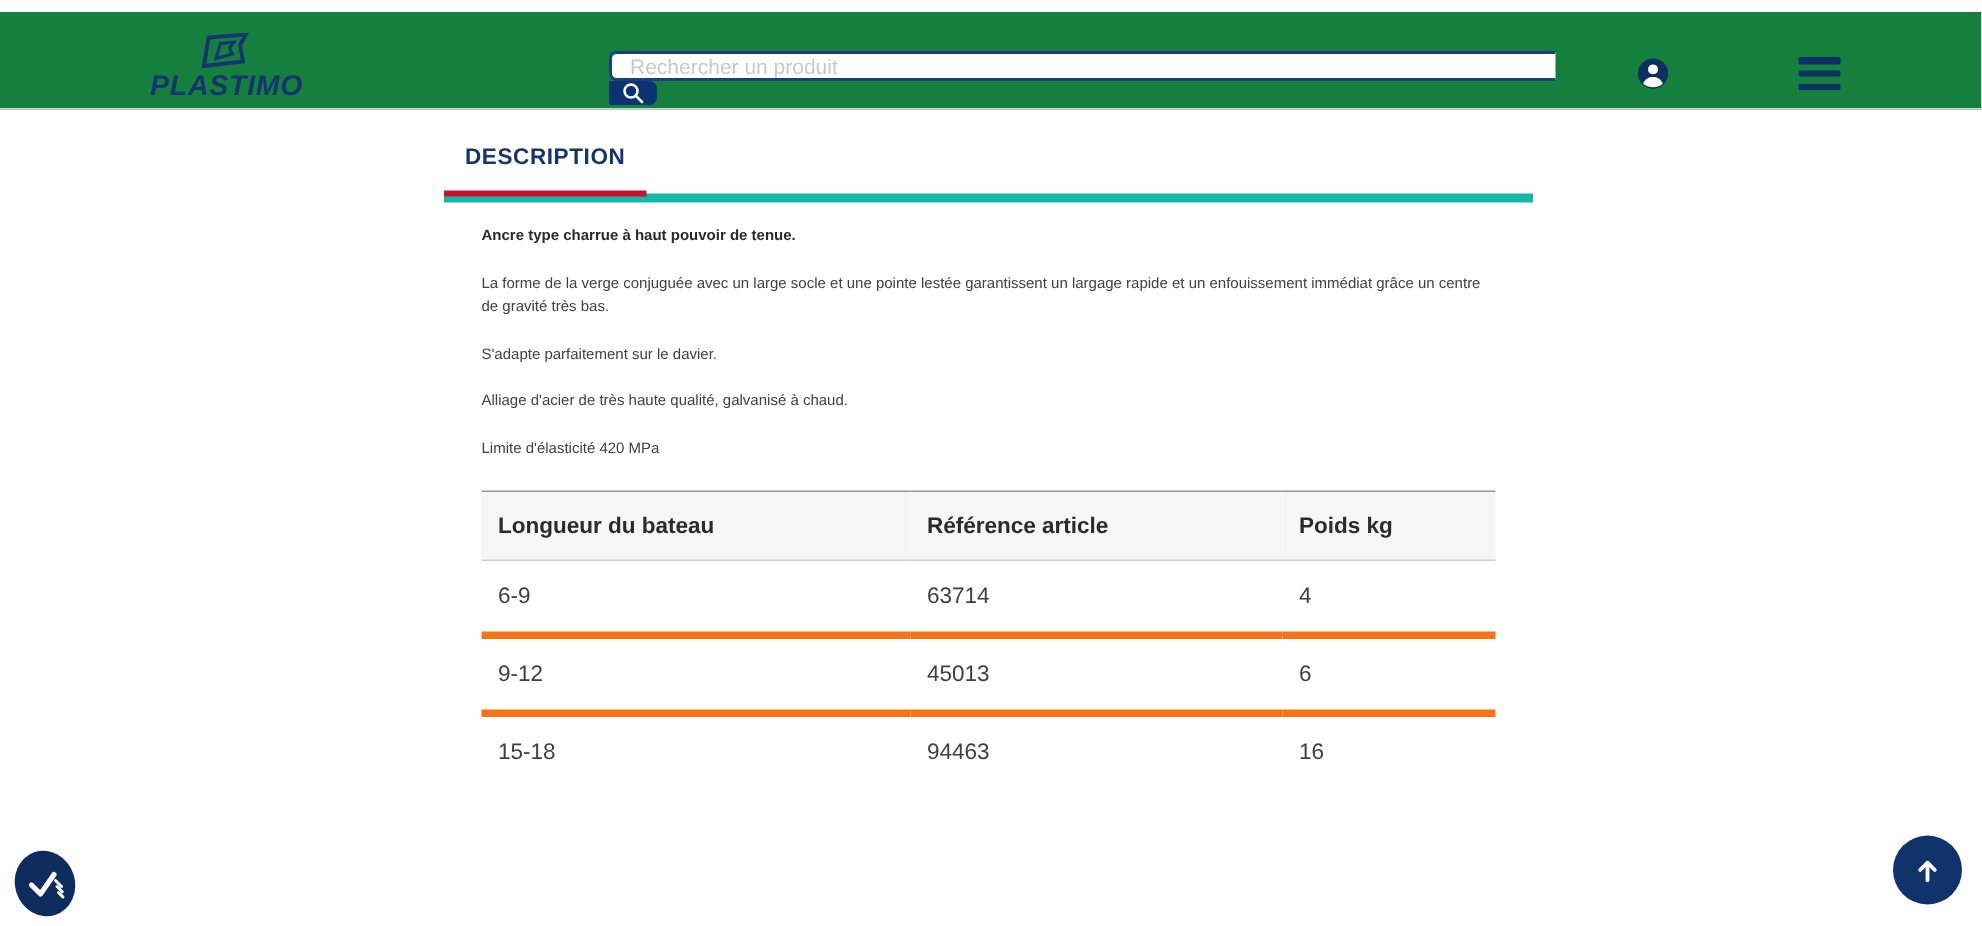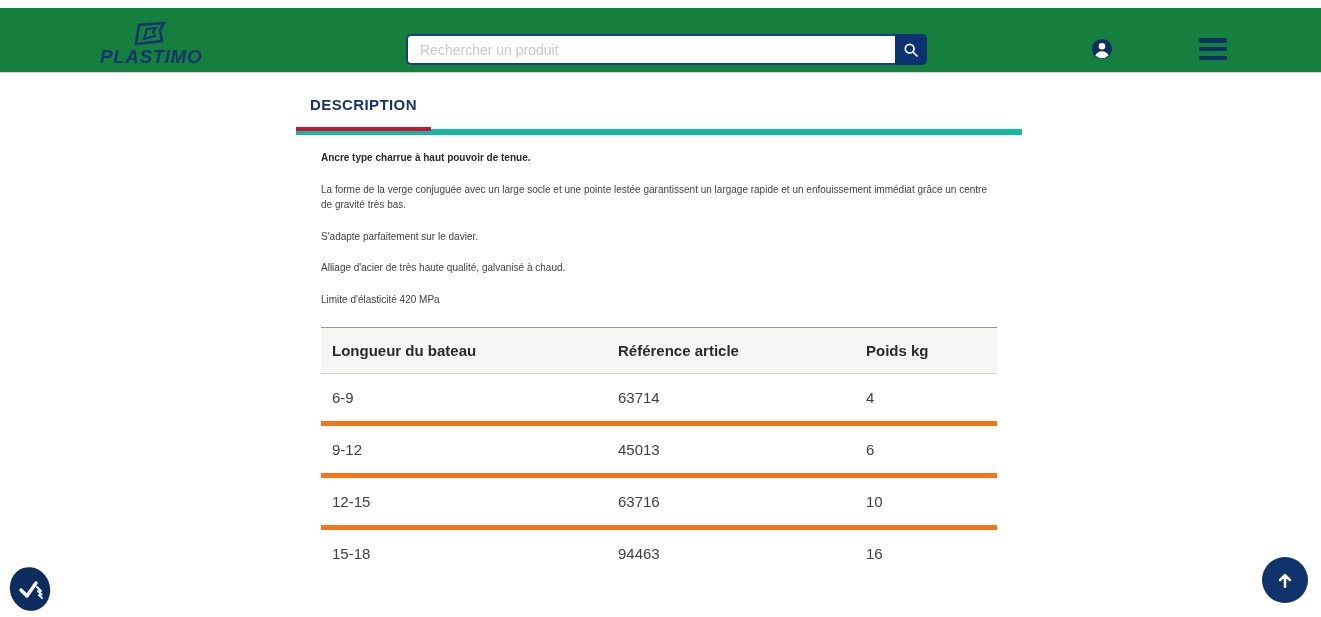--- a/index.html
+++ b/index.html
@@ -5,21 +5,21 @@
   * { margin:0; padding:0; box-sizing:border-box; }
   html,body { width:1321px; height:617px; background:#ffffff; overflow:hidden;
               font-family:"Liberation Sans", sans-serif; }
   .page { position:relative; width:1321px; height:617px; background:#fff; }
 
   
   .header { position:absolute; left:0; top:8px; width:1321px; height:65px;
             background:#15803d; border-bottom:1px solid #d3d3d1; }
   .logo { position:absolute; left:98px; top:14px; width:110px; height:48px; cursor:pointer; }
 
-  .search-form { position:absolute; left:406px; top:26px; width:521px; height:31px; display:flex; }
+  .search-form { position:absolute; left:406px; top:26px; width:631px; height:31px; display:flex;flex-direction:column; }
   .search-input { flex:1; height:31px; border:2px solid #1b3f7e; border-right:none;
                   border-radius:5px 0 0 5px; background:#fff; padding:0 12px;
                   font-size:14px; color:#333; outline:none; }
   .search-input::placeholder { color:#c9c9c9; }
   .search-btn { width:32px; height:31px; background:#0d3272; border:none;
                 border-radius:0 5px 5px 0; display:flex; align-items:center;
                 justify-content:center; cursor:pointer; }
 
   .account-btn { position:absolute; left:1091px; top:30px; width:22px; height:22px; cursor:pointer; }
   .menu-btn { position:absolute; left:1199px; top:30px; width:28px; height:22px;
@@ -122,25 +122,20 @@
         <td>6-9</td>
         <td>63714</td>
         <td>4</td>
       </tr>
       <tr>
         <td>9-12</td>
         <td>45013</td>
         <td>6</td>
       </tr>
       <tr>
-        <td>12-15</td>
-        <td>63716</td>
-        <td>10</td>
-      </tr>
-      <tr>
         <td>15-18</td>
         <td>94463</td>
         <td>16</td>
       </tr>
     </tbody>
   </table>
 
   <div class="cookie-widget">
     <svg width="45" height="48" viewBox="0 0 45 48">
       <ellipse cx="22" cy="24" rx="20" ry="22" fill="#0d2d5e" transform="rotate(-18 22 24)"></ellipse>

